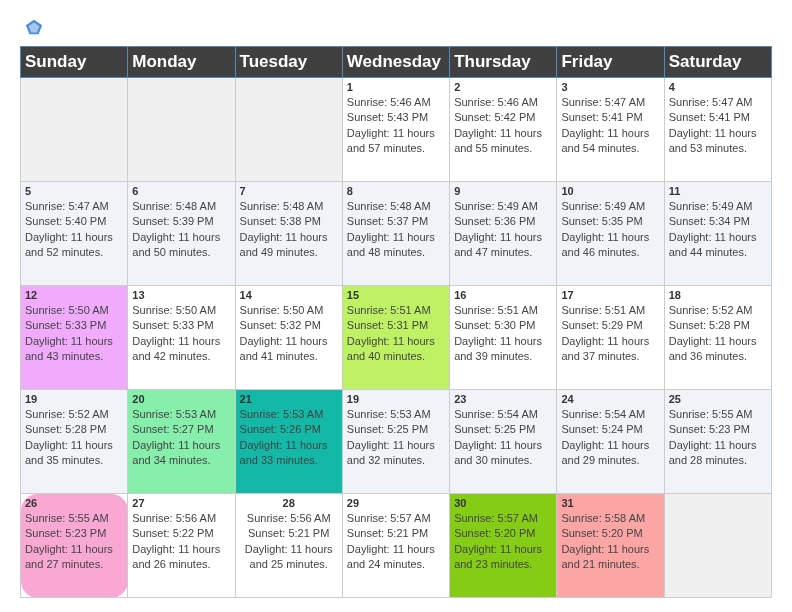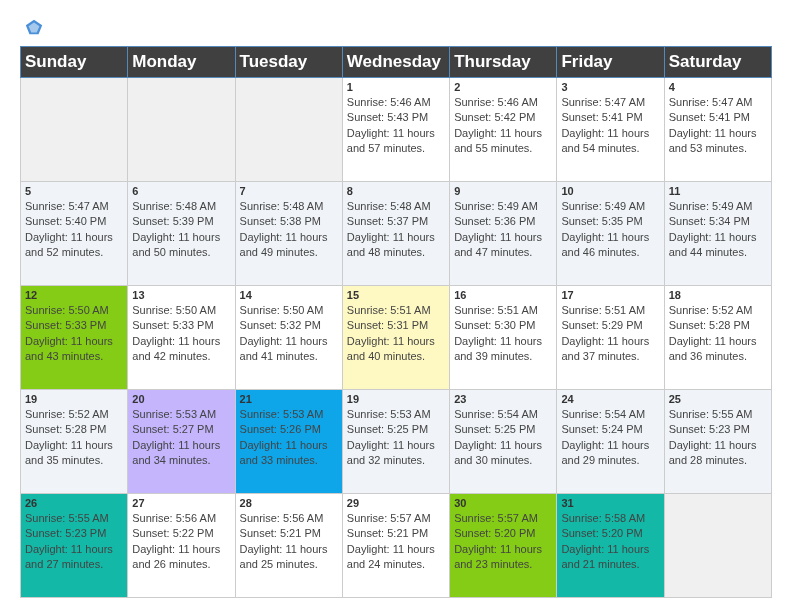--- a/index.html
+++ b/index.html
@@ -183,33 +183,33 @@
           <td style="background: rgb(240, 244, 248);">
             <span class="day-number">10</span>
             <div class="day-info">Sunrise: 5:49 AM<br>Sunset: 5:35 PM<br>Daylight: 11 hours and 46 minutes.</div>
           </td>
           <td style="background: rgb(240, 244, 248);">
             <span class="day-number">11</span>
             <div class="day-info">Sunrise: 5:49 AM<br>Sunset: 5:34 PM<br>Daylight: 11 hours and 44 minutes.</div>
           </td>
         </tr>
         <tr>
-          <td style="background: #84cc16;">
+          <td style="background: #f0abfc;">
             <span class="day-number">12</span>
             <div class="day-info">Sunrise: 5:50 AM<br>Sunset: 5:33 PM<br>Daylight: 11 hours and 43 minutes.</div>
           </td>
           <td style="background: rgb(255, 255, 255);">
             <span class="day-number">13</span>
             <div class="day-info">Sunrise: 5:50 AM<br>Sunset: 5:33 PM<br>Daylight: 11 hours and 42 minutes.</div>
           </td>
           <td style="background: rgb(255, 255, 255);">
             <span class="day-number">14</span>
             <div class="day-info">Sunrise: 5:50 AM<br>Sunset: 5:32 PM<br>Daylight: 11 hours and 41 minutes.</div>
           </td>
-          <td style="background: #fef9c3; margin-left: 36px;">
+          <td style="background: #bef264; margin-left: 36px;">
             <span class="day-number">15</span>
             <div class="day-info">Sunrise: 5:51 AM<br>Sunset: 5:31 PM<br>Daylight: 11 hours and 40 minutes.</div>
           </td>
           <td style="background: rgb(255, 255, 255);">
             <span class="day-number">16</span>
             <div class="day-info">Sunrise: 5:51 AM<br>Sunset: 5:30 PM<br>Daylight: 11 hours and 39 minutes.</div>
           </td>
           <td style="background: rgb(255, 255, 255); margin-top: 44px;">
             <span class="day-number">17</span>
             <div class="day-info">Sunrise: 5:51 AM<br>Sunset: 5:29 PM<br>Daylight: 11 hours and 37 minutes.</div>
@@ -217,25 +217,25 @@
           <td style="background: rgb(255, 255, 255);">
             <span class="day-number">18</span>
             <div class="day-info">Sunrise: 5:52 AM<br>Sunset: 5:28 PM<br>Daylight: 11 hours and 36 minutes.</div>
           </td>
         </tr>
         <tr>
           <td style="background: rgb(240, 244, 248);">
             <span class="day-number">19</span>
             <div class="day-info">Sunrise: 5:52 AM<br>Sunset: 5:28 PM<br>Daylight: 11 hours and 35 minutes.</div>
           </td>
-          <td style="background: #c4b5fd;">
+          <td style="background: #86efac;">
             <span class="day-number">20</span>
             <div class="day-info">Sunrise: 5:53 AM<br>Sunset: 5:27 PM<br>Daylight: 11 hours and 34 minutes.</div>
           </td>
-          <td style="background: #0ea5e9;">
+          <td style="background: #14b8a6;">
             <span class="day-number">21</span>
             <div class="day-info">Sunrise: 5:53 AM<br>Sunset: 5:26 PM<br>Daylight: 11 hours and 33 minutes.</div>
           </td>
           <td style="background: rgb(240, 244, 248);">
             <span class="day-number">19</span>
             <div class="day-info">Sunrise: 5:53 AM<br>Sunset: 5:25 PM<br>Daylight: 11 hours and 32 minutes.</div>
           </td>
           <td style="background: rgb(240, 244, 248);">
             <span class="day-number">23</span>
             <div class="day-info">Sunrise: 5:54 AM<br>Sunset: 5:25 PM<br>Daylight: 11 hours and 30 minutes.</div>
@@ -243,41 +243,41 @@
           <td style="background: rgb(240, 244, 248);">
             <span class="day-number">24</span>
             <div class="day-info">Sunrise: 5:54 AM<br>Sunset: 5:24 PM<br>Daylight: 11 hours and 29 minutes.</div>
           </td>
           <td style="background: rgb(240, 244, 248);">
             <span class="day-number">25</span>
             <div class="day-info">Sunrise: 5:55 AM<br>Sunset: 5:23 PM<br>Daylight: 11 hours and 28 minutes.</div>
           </td>
         </tr>
         <tr>
-          <td style="background: #14b8a6;">
+          <td style="background: #f9a8d4; border-radius: 17px;">
             <span class="day-number">26</span>
             <div class="day-info">Sunrise: 5:55 AM<br>Sunset: 5:23 PM<br>Daylight: 11 hours and 27 minutes.</div>
           </td>
           <td style="background: rgb(255, 255, 255);">
             <span class="day-number">27</span>
             <div class="day-info">Sunrise: 5:56 AM<br>Sunset: 5:22 PM<br>Daylight: 11 hours and 26 minutes.</div>
           </td>
-          <td style="background: rgb(255, 255, 255);">
+          <td style="background: rgb(255, 255, 255); text-align: center;">
             <span class="day-number">28</span>
             <div class="day-info">Sunrise: 5:56 AM<br>Sunset: 5:21 PM<br>Daylight: 11 hours and 25 minutes.</div>
           </td>
           <td style="background: rgb(255, 255, 255);">
             <span class="day-number">29</span>
             <div class="day-info">Sunrise: 5:57 AM<br>Sunset: 5:21 PM<br>Daylight: 11 hours and 24 minutes.</div>
           </td>
           <td style="background: #84cc16;">
             <span class="day-number">30</span>
             <div class="day-info">Sunrise: 5:57 AM<br>Sunset: 5:20 PM<br>Daylight: 11 hours and 23 minutes.</div>
           </td>
-          <td style="background: #14b8a6;">
+          <td style="background: #fca5a5;">
             <span class="day-number">31</span>
             <div class="day-info">Sunrise: 5:58 AM<br>Sunset: 5:20 PM<br>Daylight: 11 hours and 21 minutes.</div>
           </td>
           <td class="empty-cell" style="background: rgb(232, 232, 232);"></td>
         </tr>
       </tbody>
   </table>
 </div>
 
 </body></html>

